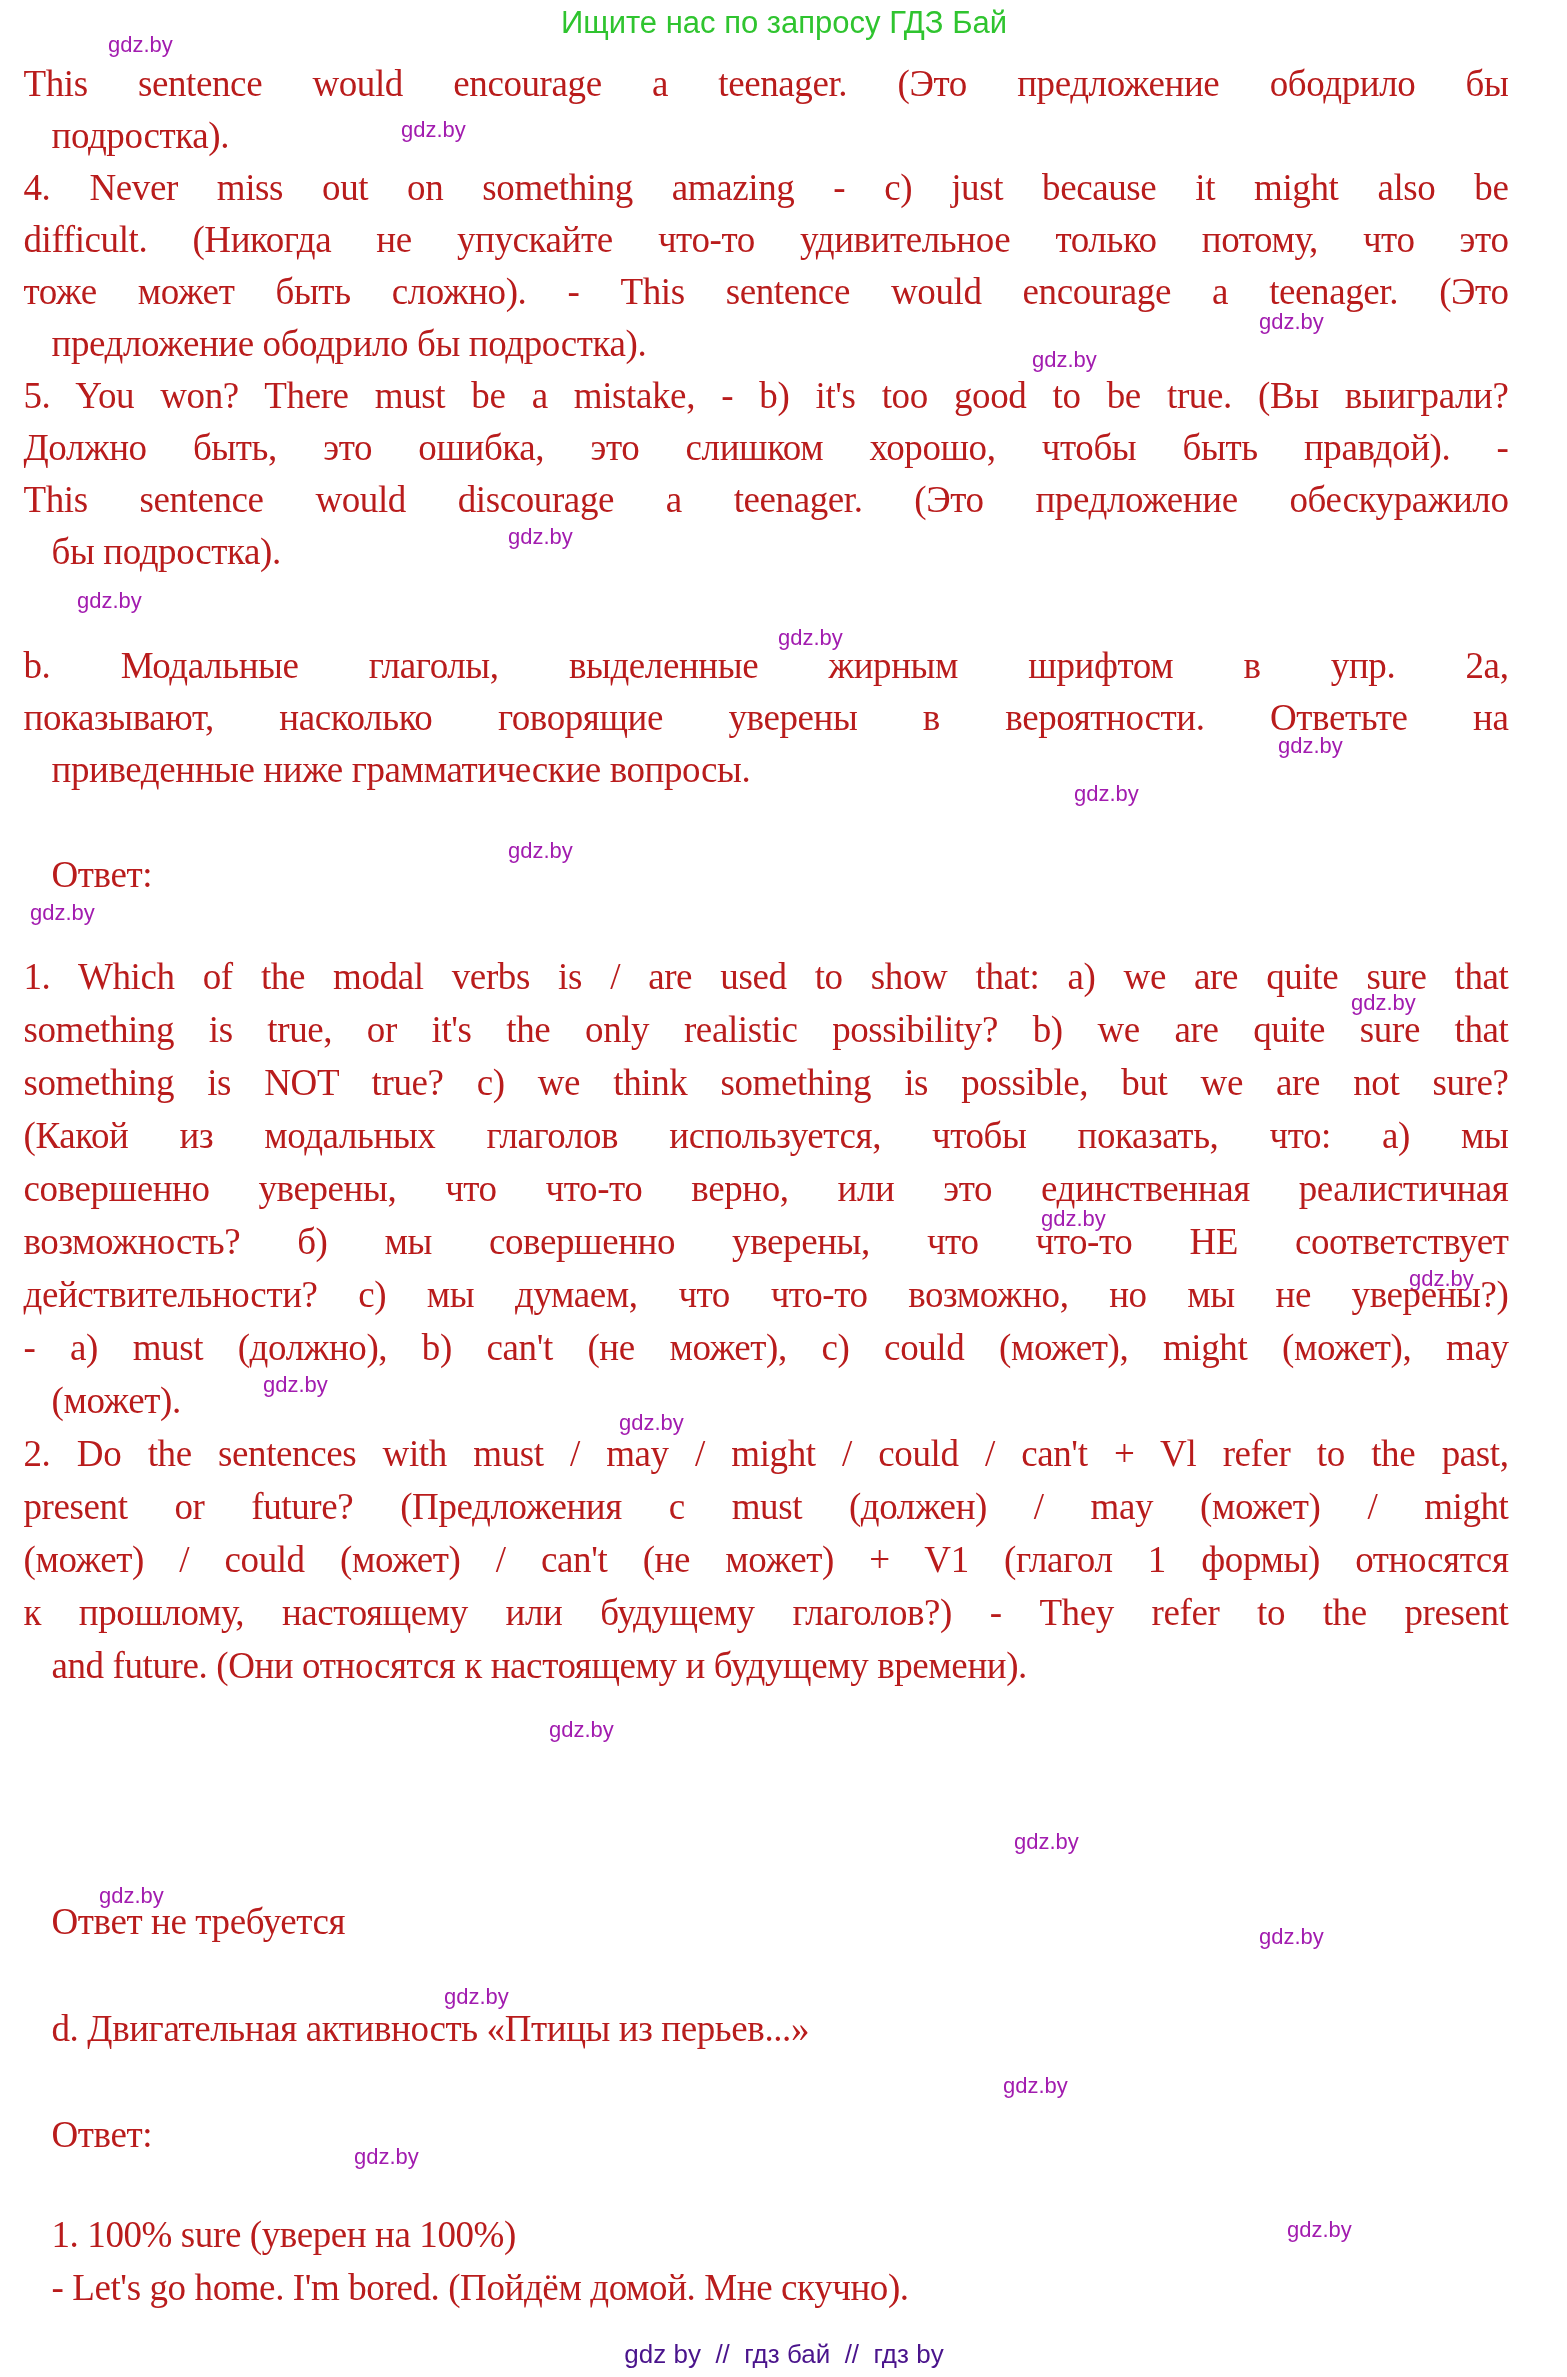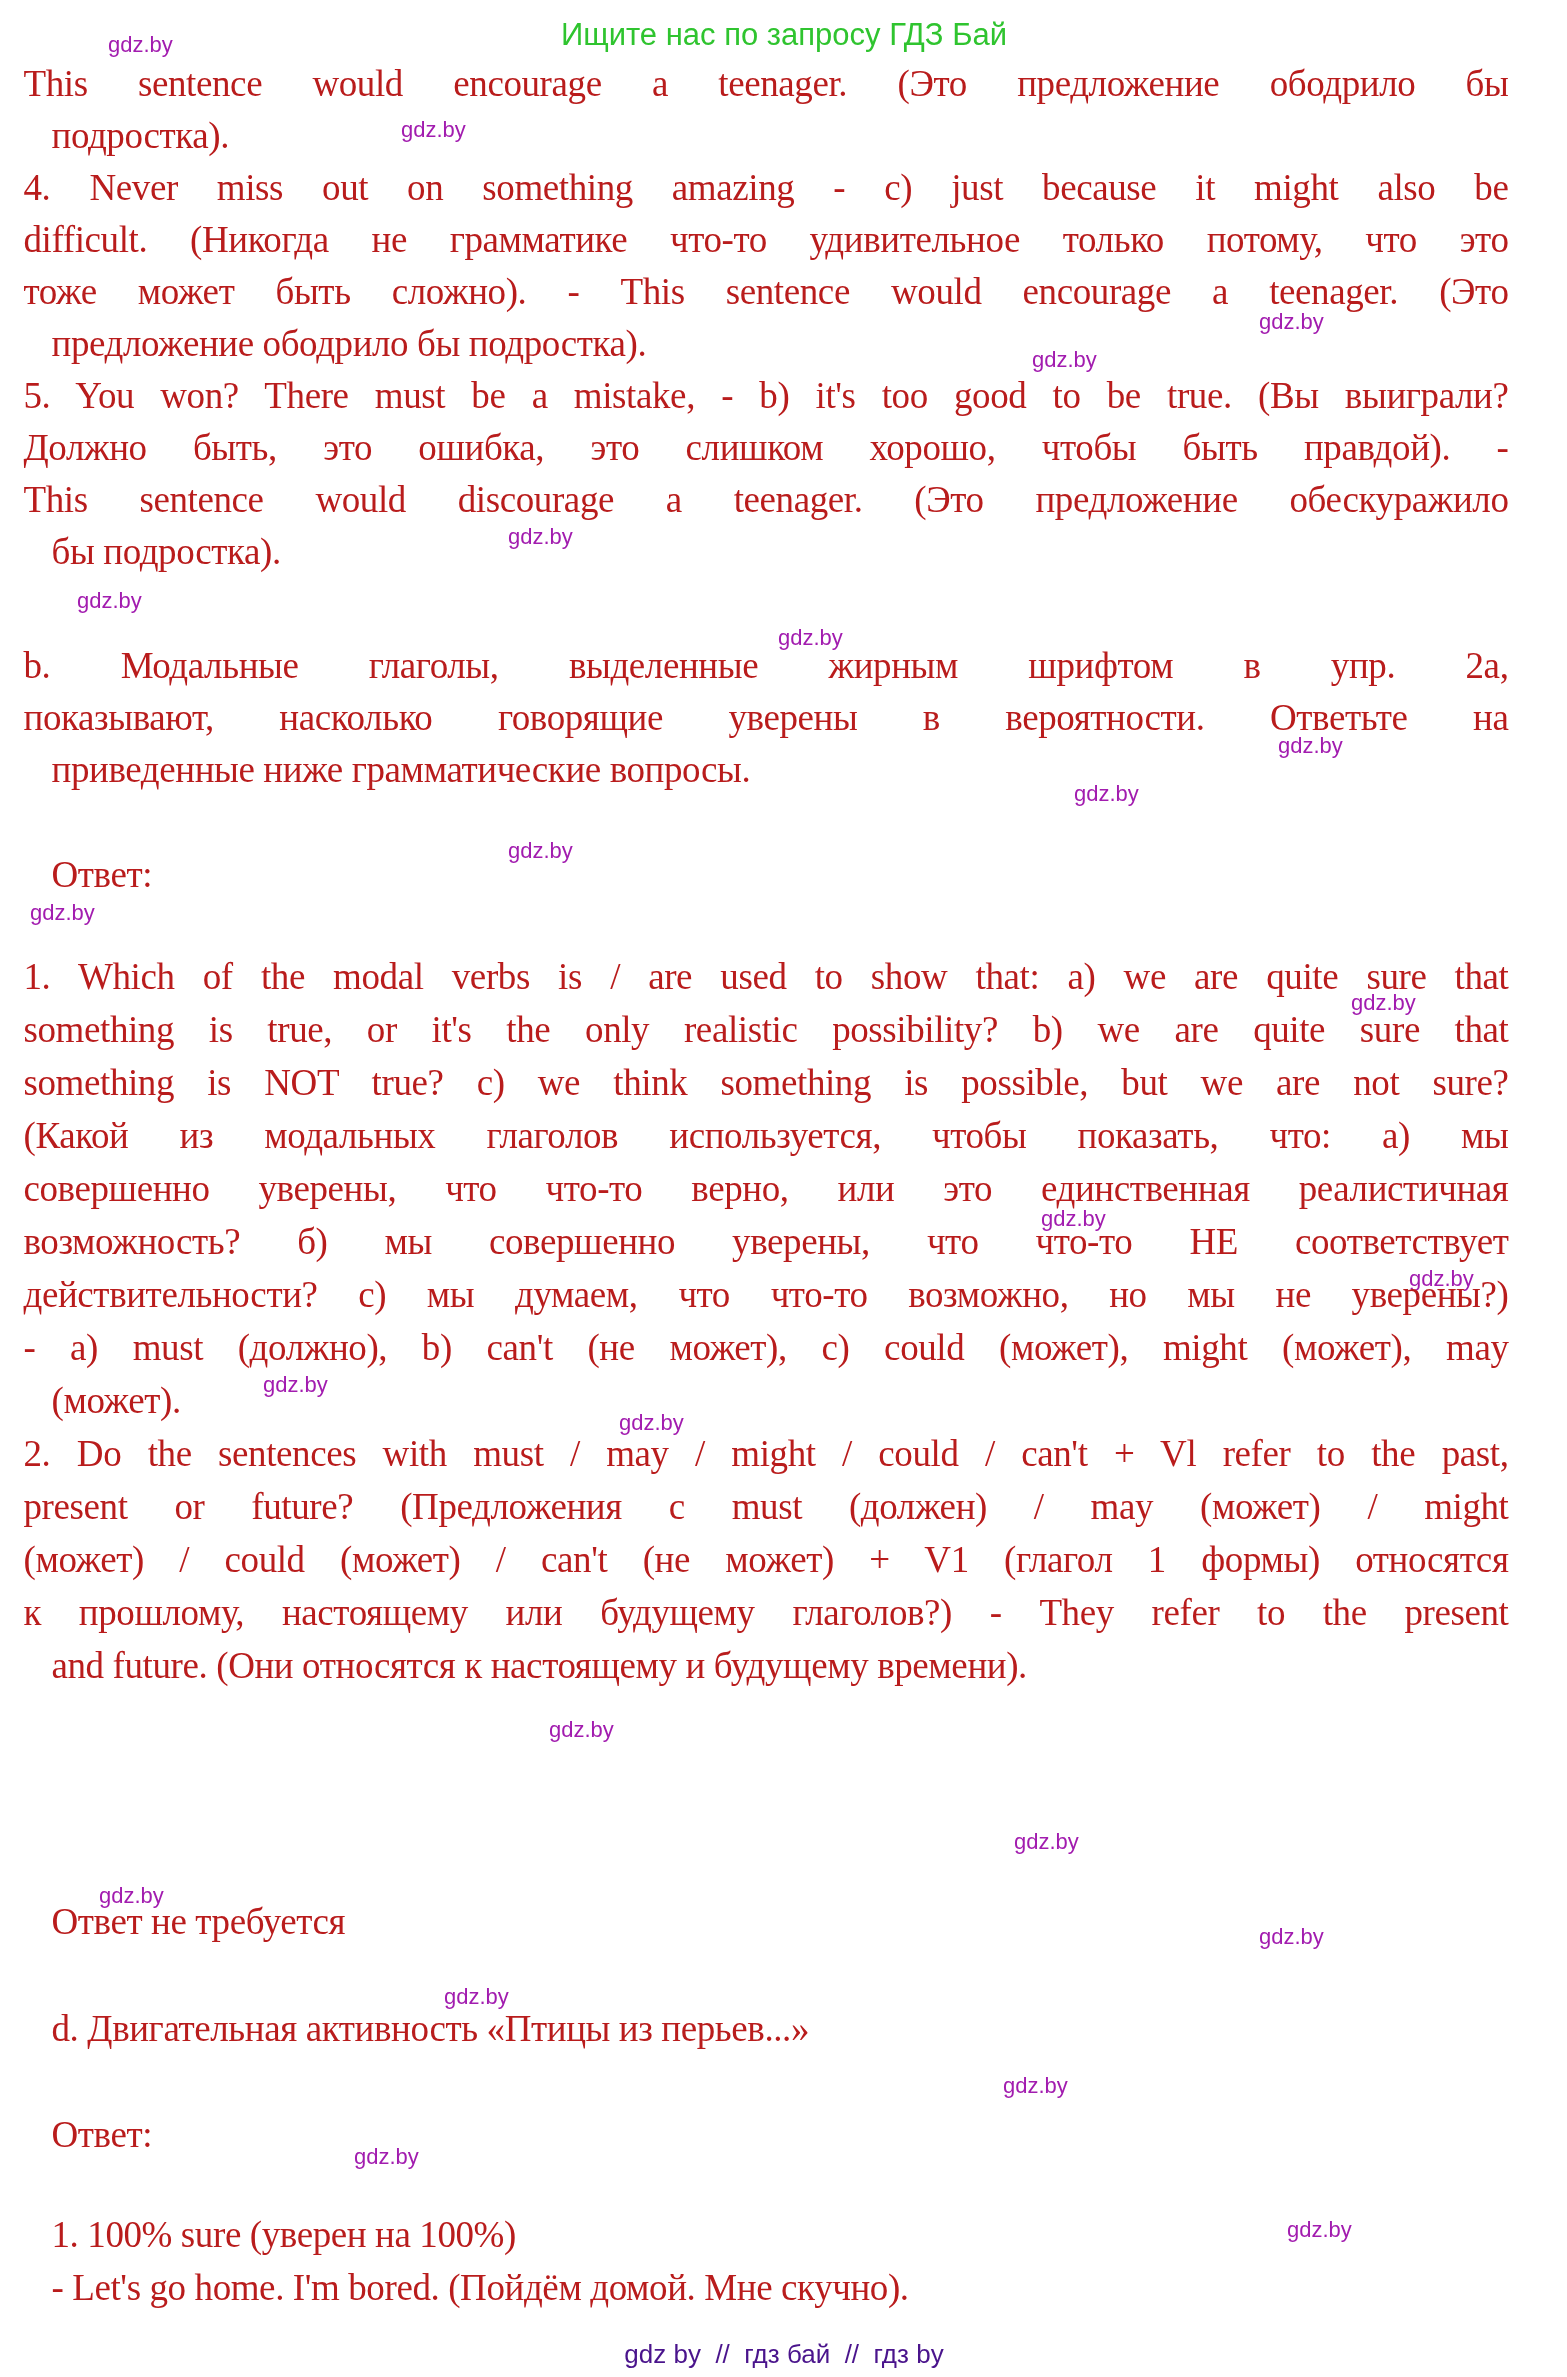--- a/index.html
+++ b/index.html
@@ -4,21 +4,21 @@
 <style>
   html,body{margin:0;padding:0;background:#e8e8e8;}
   .page{
     position:relative;
     width:1568px;height:2377px;
     background:#ffffff;
     overflow:hidden;
     font-family:"Liberation Serif", serif;
   }
   .promo{
-    position:absolute;top:18px;left:0;width:1568px;
+    position:absolute;top:6px;left:0;width:1568px;
     text-align:center;
     font-family:"Liberation Sans", sans-serif;
     font-size:31px;line-height:34px;
     color:#2fc42f;
   }
   .wm{
     position:absolute;
     font-family:"Liberation Sans", sans-serif;
     font-size:22px;line-height:23.5px;
     color:#a21caf;
@@ -78,21 +78,21 @@
   <span class="wm" style="left:1259px;top:1925px">gdz.by</span>
   <span class="wm" style="left:444px;top:1985px">gdz.by</span>
   <span class="wm" style="left:1003px;top:2074px">gdz.by</span>
   <span class="wm" style="left:354px;top:2145px">gdz.by</span>
   <span class="wm" style="left:1287px;top:2218px">gdz.by</span>
 
   <div class="blk lh66" style="top:58px">
       <div class="line">This sentence would encourage a teenager. (Это предложение ободрило бы</div>
       <div class="line pend">подростка).</div>
       <div class="line">4. Never miss out on something amazing - c) just because it might also be</div>
-      <div class="line">difficult. (Никогда не грамматике что-то удивительное только потому, что это</div>
+      <div class="line">difficult. (Никогда не упускайте что-то удивительное только потому, что это</div>
       <div class="line">тоже может быть сложно). - This sentence would encourage a teenager. (Это</div>
       <div class="line pend">предложение ободрило бы подростка).</div>
       <div class="line">5. You won? There must be a mistake, - b) it's too good to be true. (Вы выиграли?</div>
       <div class="line">Должно быть, это ошибка, это слишком хорошо, чтобы быть правдой). -</div>
       <div class="line">This sentence would discourage a teenager. (Это предложение обескуражило</div>
       <div class="line pend">бы подростка).</div>
     </div>
   <div class="blk lh66" style="top:640px">
       <div class="line">b. Модальные глаголы, выделенные жирным шрифтом в упр. 2а,</div>
       <div class="line">показывают, насколько говорящие уверены в вероятности. Ответьте на</div>

